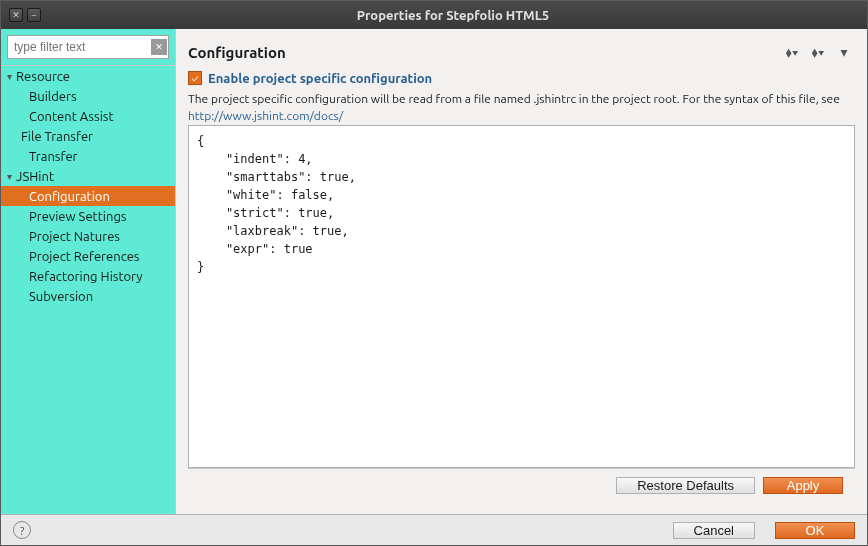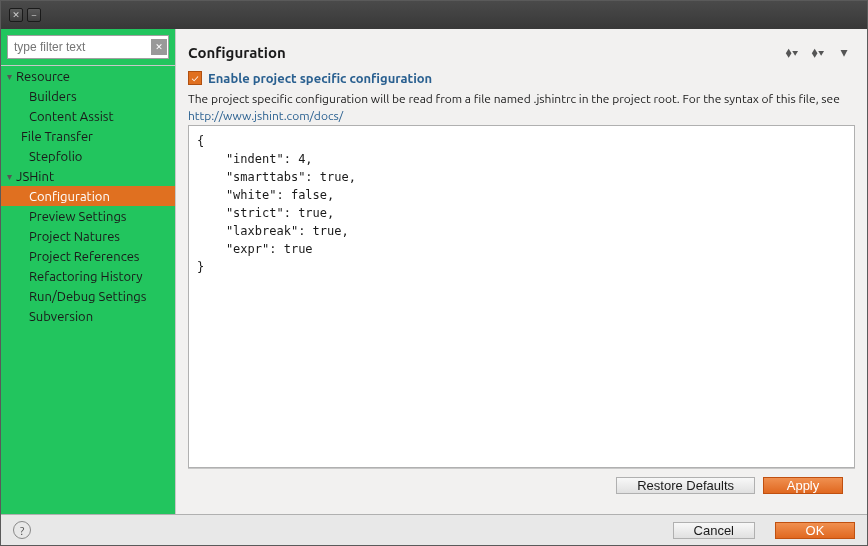--- a/index.html
+++ b/index.html
@@ -62,21 +62,21 @@
     }
 
     .content-area {
       display: flex;
       flex: 1;
       overflow: hidden;
     }
 
     .sidebar {
       width: 175px;
-      background: #22c55e;
+      background: #5eead4;
       border-right: 1px solid #c8c8c8;
       display: flex;
       flex-direction: column;
       flex-shrink: 0;
     }
 
     .filter-box {
       padding: 6px;
       border-bottom: 1px solid #c8c8c8;
     }
@@ -287,20 +287,21 @@
 </head>
 <body>
 
 <div class="window">
 
   <div class="titlebar">
     <div class="titlebar-controls">
       <div class="titlebar-btn">✕</div>
       <div class="titlebar-btn">–</div>
     </div>
+    <div class="titlebar-title">Properties for Stepfolio HTML5</div>
   </div>
 
   <div class="content-area">
 
     <div class="sidebar">
       <div class="filter-box">
         <div class="filter-wrap">
           <input class="filter-input" type="text" placeholder="type filter text" style="">
           <button class="filter-clear-btn">✕</button>
         </div>
@@ -313,43 +314,40 @@
       <div class="tree-item" style="padding-left:28px">
         <span>Builders</span>
       </div>
       <div class="tree-item" style="padding-left:28px">
         <span>Content Assist</span>
       </div>
       <div class="tree-item" style="padding-left:20px">
         <span>File Transfer</span>
       </div>
       <div class="tree-item" style="padding-left:28px">
-        <span>Stepfolio</span>
+        <span>Transfer</span>
       </div>
       <div class="tree-item parent">
         <span class="tree-arrow">▾</span>
         <span>JSHint</span>
       </div>
       <div class="tree-item selected" style="padding-left:28px">
         <span>Configuration</span>
       </div>
       <div class="tree-item" style="padding-left:28px">
         <span>Preview Settings</span>
       </div>
       <div class="tree-item" style="padding-left:28px">
         <span>Project Natures</span>
       </div>
       <div class="tree-item" style="padding-left:28px">
         <span>Project References</span>
       </div>
       <div class="tree-item" style="padding-left:28px">
         <span>Refactoring History</span>
-      </div>
-      <div class="tree-item" style="padding-left:28px">
-        <span>Run/Debug Settings</span>
       </div>
       <div class="tree-item" style="padding-left:28px">
         <span>Subversion</span>
       </div>
     </div>
 
     <div class="main-panel">
       <div class="panel-header">
         <span class="panel-title">Configuration</span>
         <div class="panel-toolbar">

